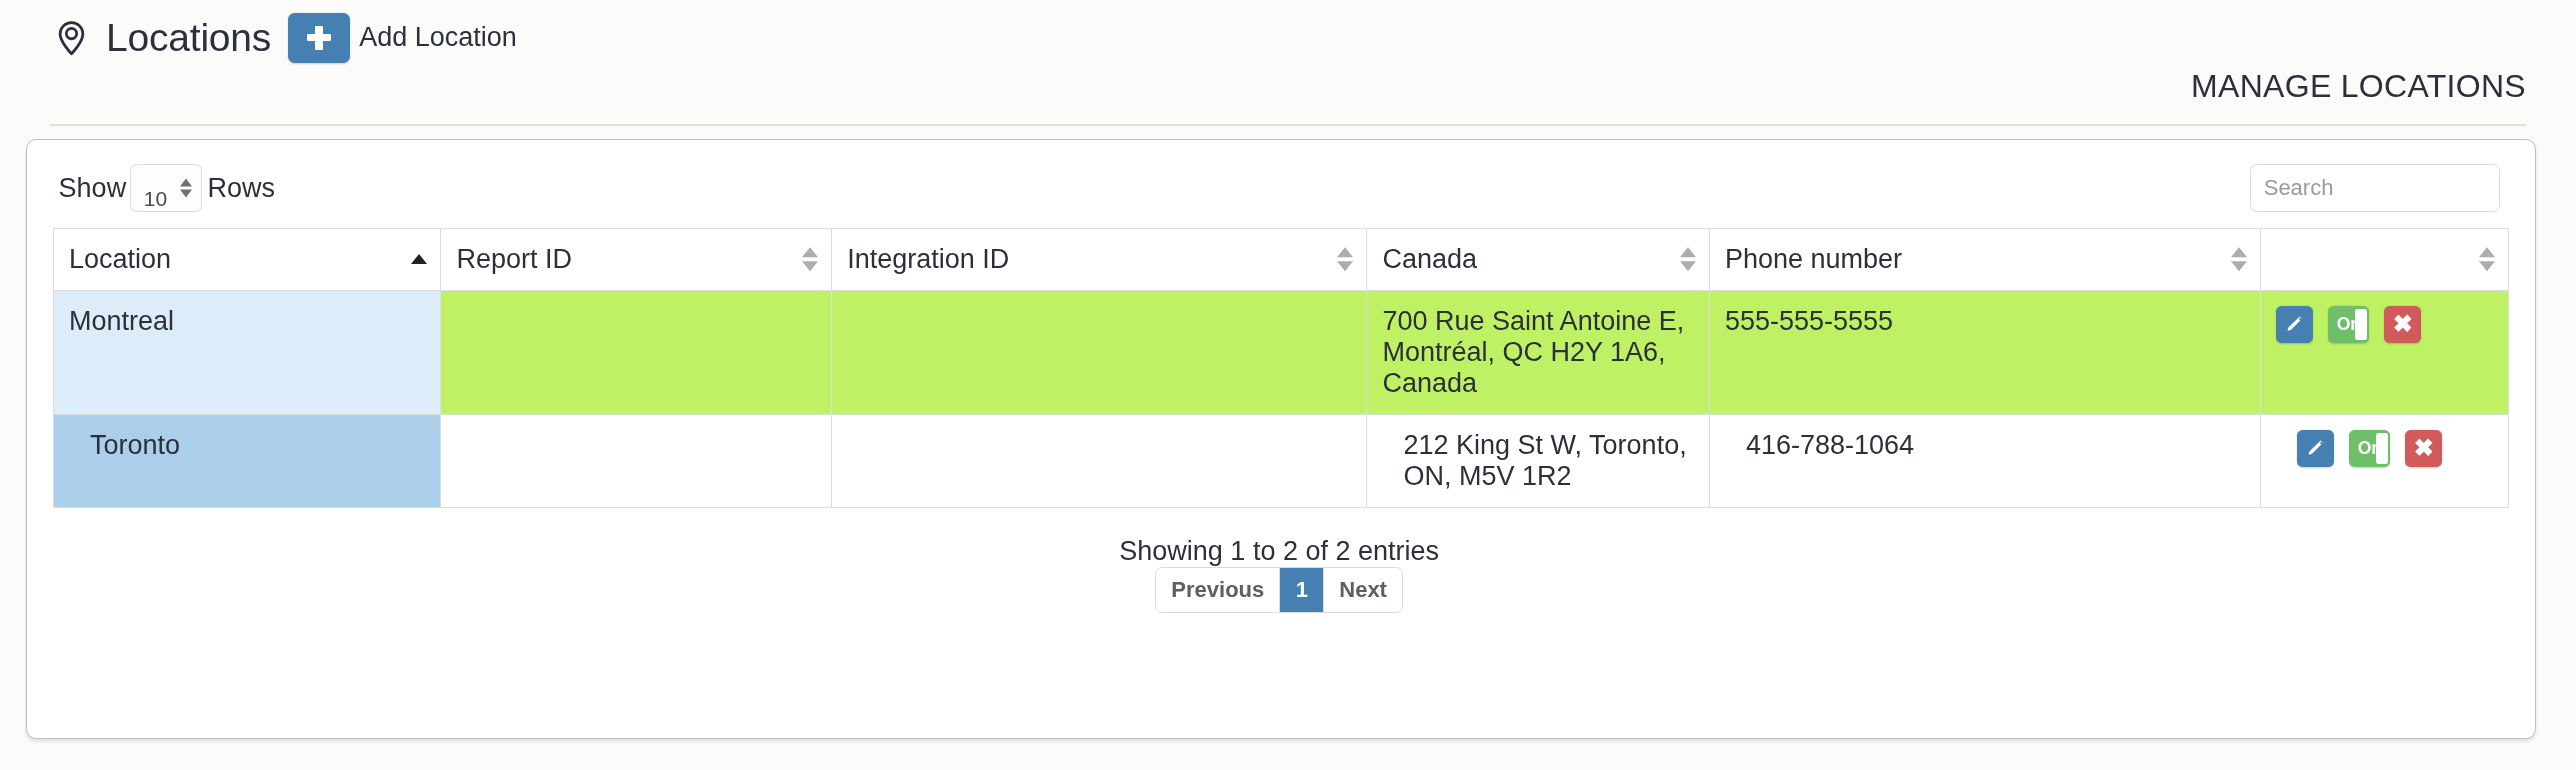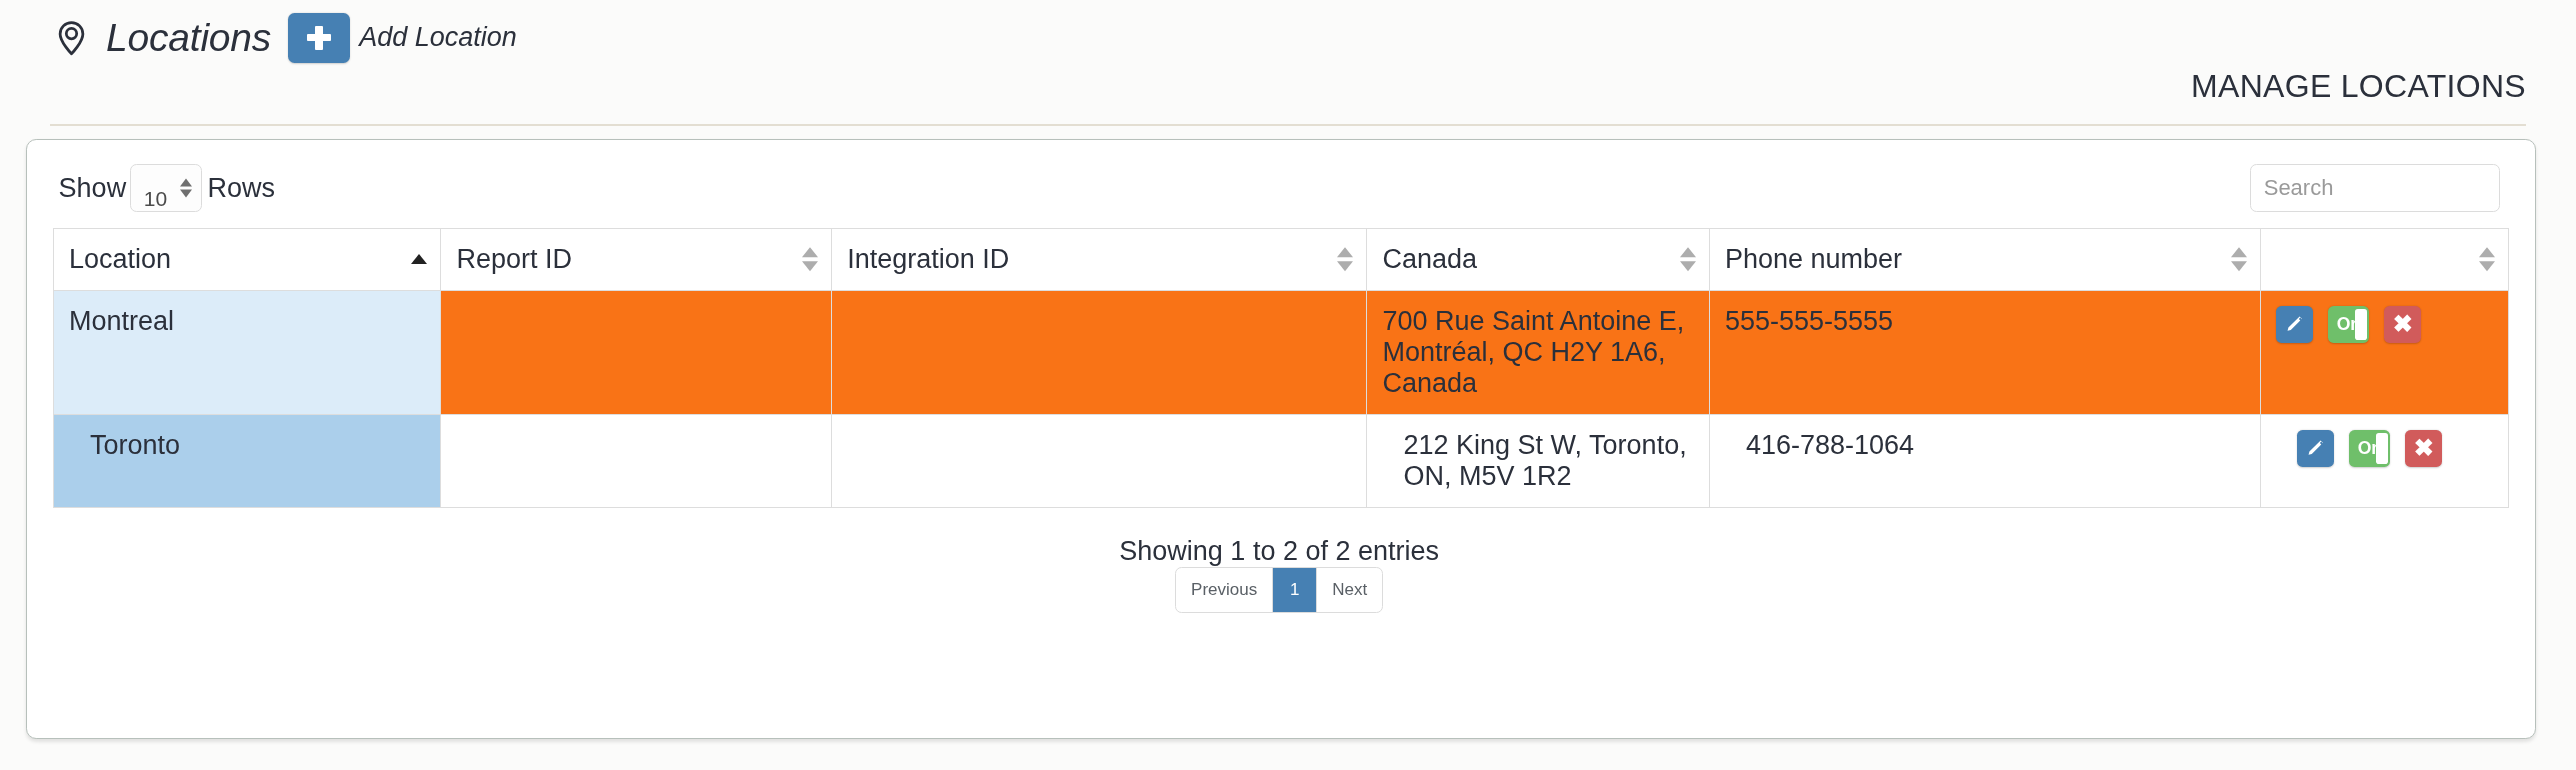--- a/index.html
+++ b/index.html
@@ -13,21 +13,20 @@
 
   
   .page-header {
     padding: 9.3px 50px 0 50px;
   }
   .title-row {
     display: flex;
     align-items: center;
     gap: 0;
     height: 57px;
-    font-style: italic;
   }
   .pin-icon {
     width: 43px; height: 43px;
     flex: 0 0 auto;
     margin-right: 13px;
     display: flex; align-items: center; justify-content: center;
   }
   .pin-icon svg { display: block; }
   .page-title {
     font-size: 39px;
@@ -184,21 +183,21 @@
   th.sorted-asc .sort-ind i.up { border-bottom-color: #222; }
 
   
   col.c-loc  { width: 241px; }
   col.c-rep  { width: 243px; }
   col.c-int  { width: 333px; }
   col.c-addr { width: 213px; }
   col.c-phone{ width: 343px; }
   col.c-act  { width: 154px; }
 
-  tr.odd  td { background: #f97316; }
+  tr.odd  td { background: #bef264; }
   tr.even td { background: #ffffff; }
   tr.odd  td.sorted-col { background: #dcecf9; }
   tr.even td.sorted-col { background: #abcfeb; }
 
   tr.odd  td { height: 109px; }
   tr.even td { height: 76px; padding-left: 36px; }
 
   td.actions { padding: 13px 15px; }
   .action-group { display: flex; align-items: center; gap: 15px; }
 
@@ -254,25 +253,26 @@
     display: flex;
     border: 1.9px solid #dcdcdc;
     border-radius: 6.5px;
     overflow: hidden;
     background: #fff;
     height: 46px;
   }
   .pager a {
     display: flex; align-items: center; justify-content: center;
     padding: 0 15px;
-    font-size: 17px;
+    font-size: 22px;
     color: #5a6066;
     text-decoration: none;
     border-right: 1.9px solid #dcdcdc;
     cursor: pointer;
+    font-weight: bold;
   }
   .pager a:last-child { border-right: none; }
   .pager a.active {
     background: #4680b3;
     color: #fff;
     min-width: 44px;
   }
 </style>
 </head>
 <body>

